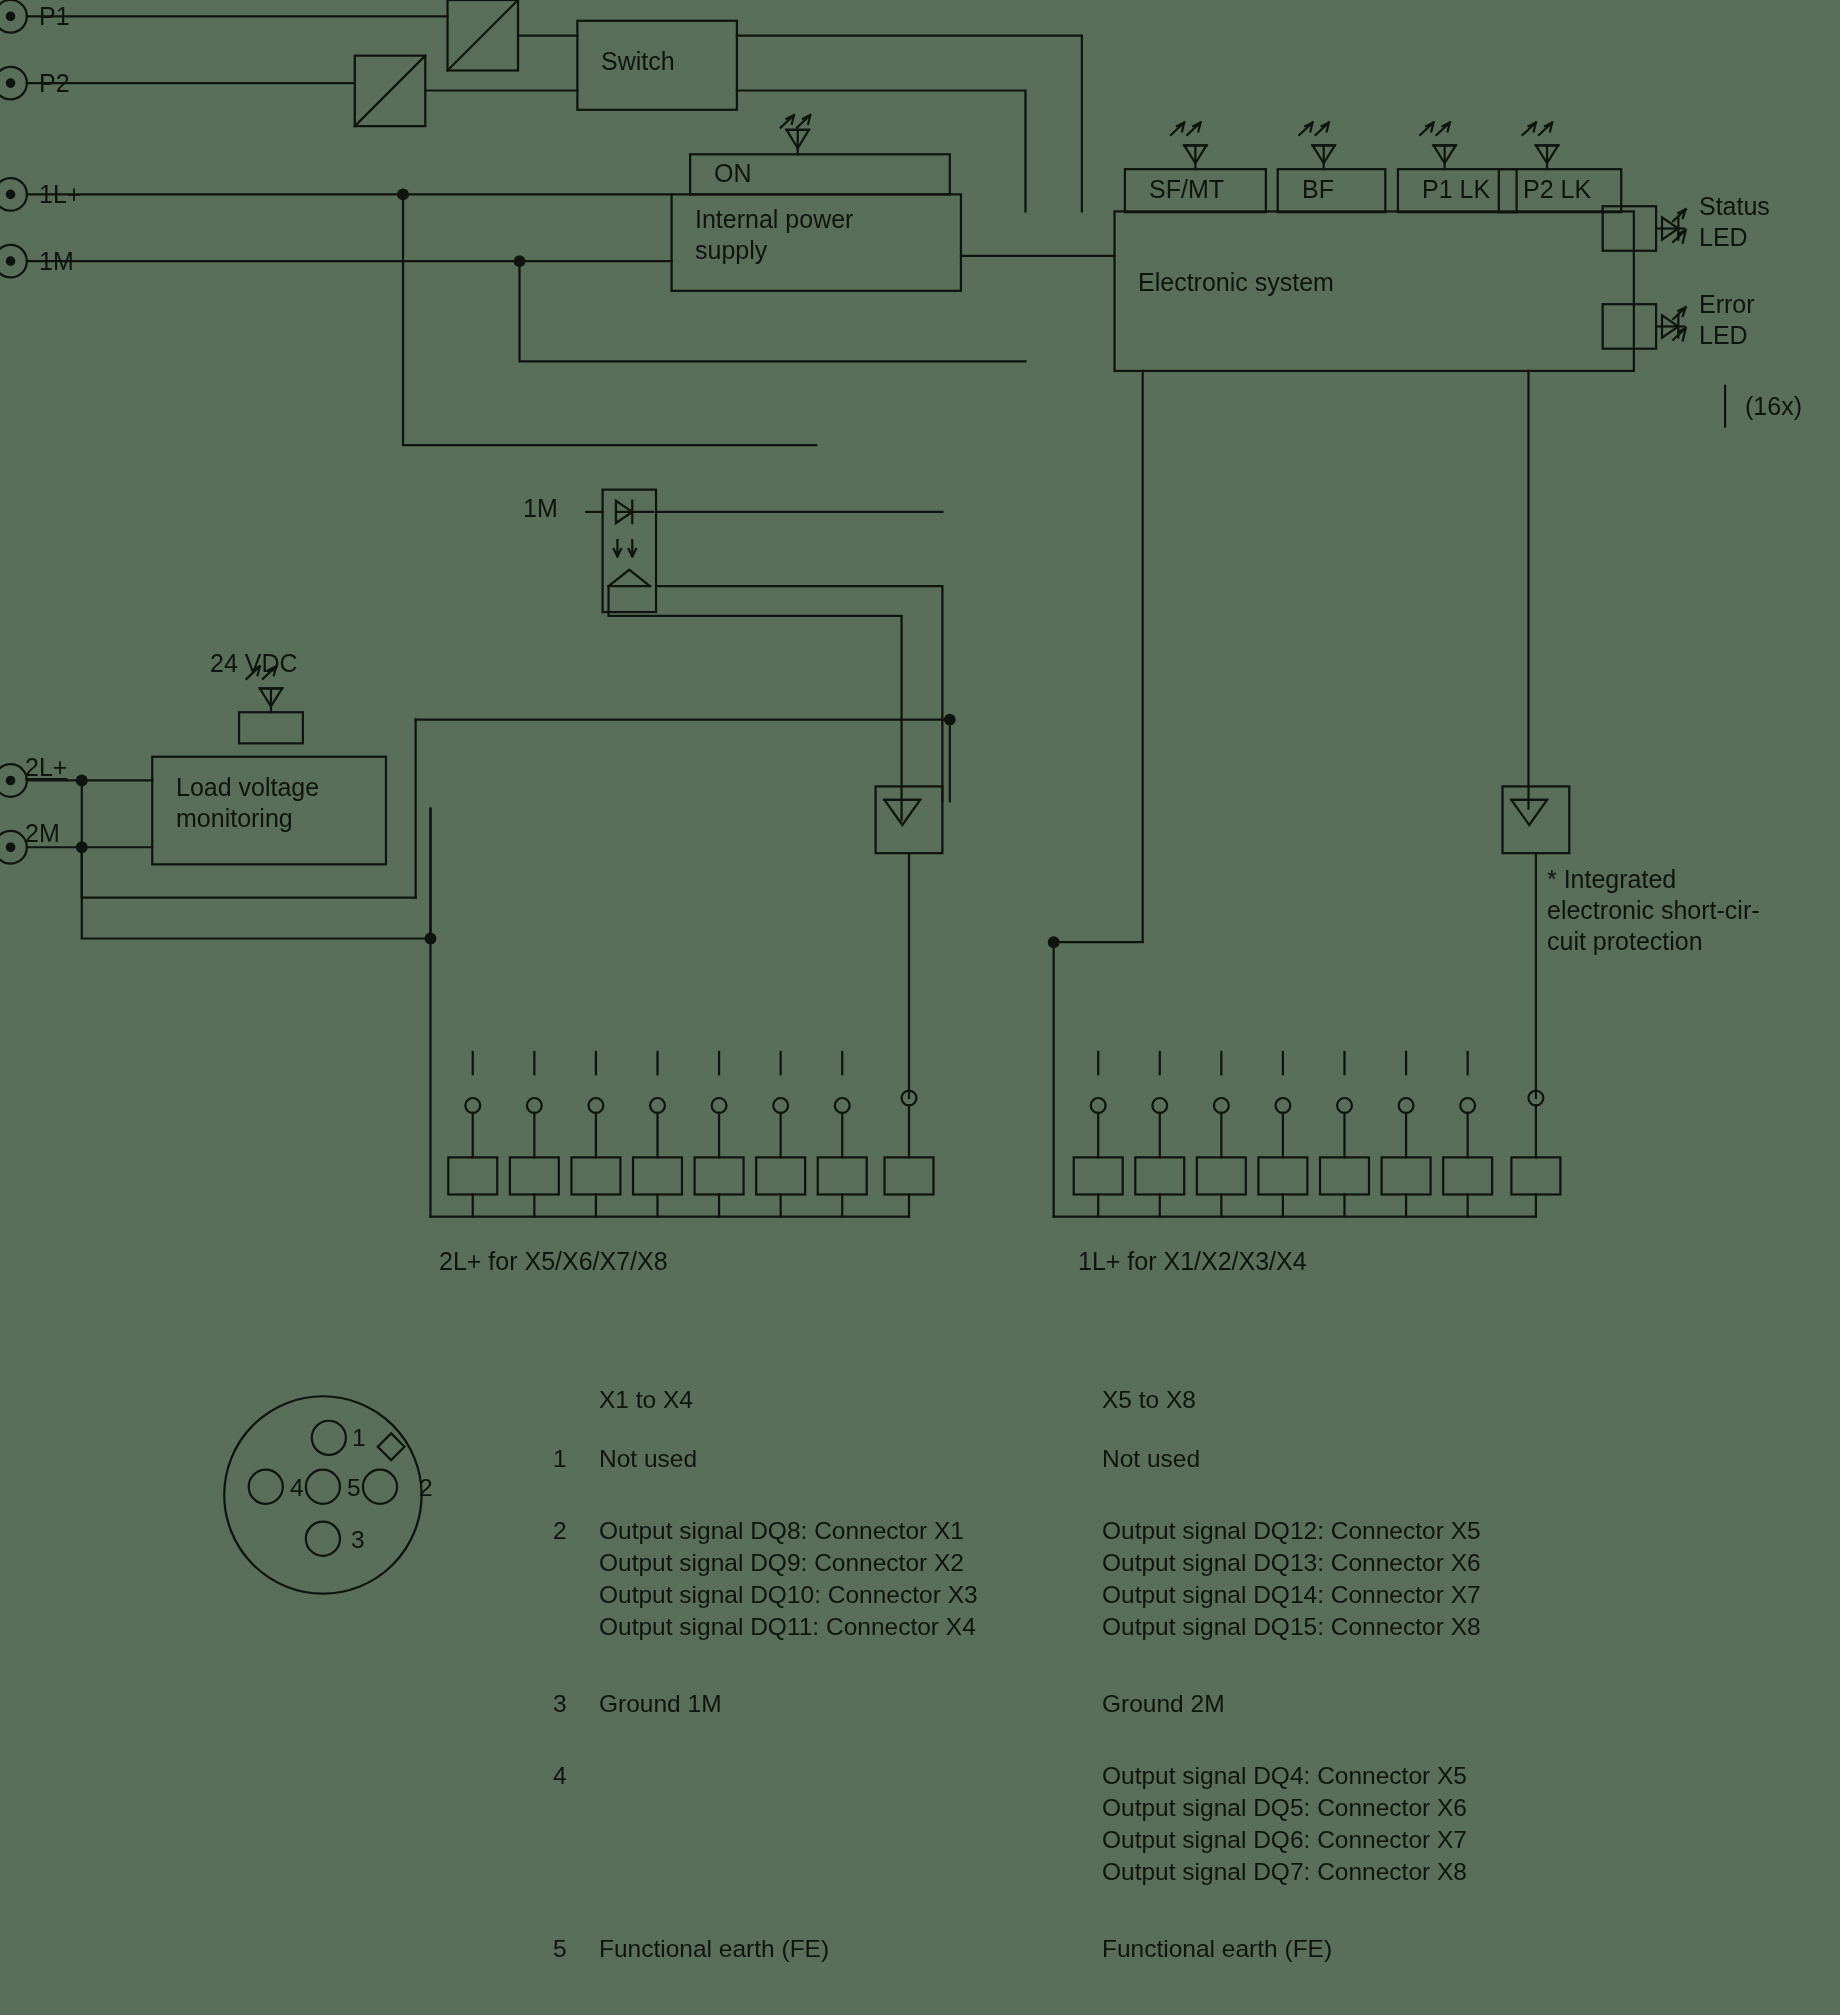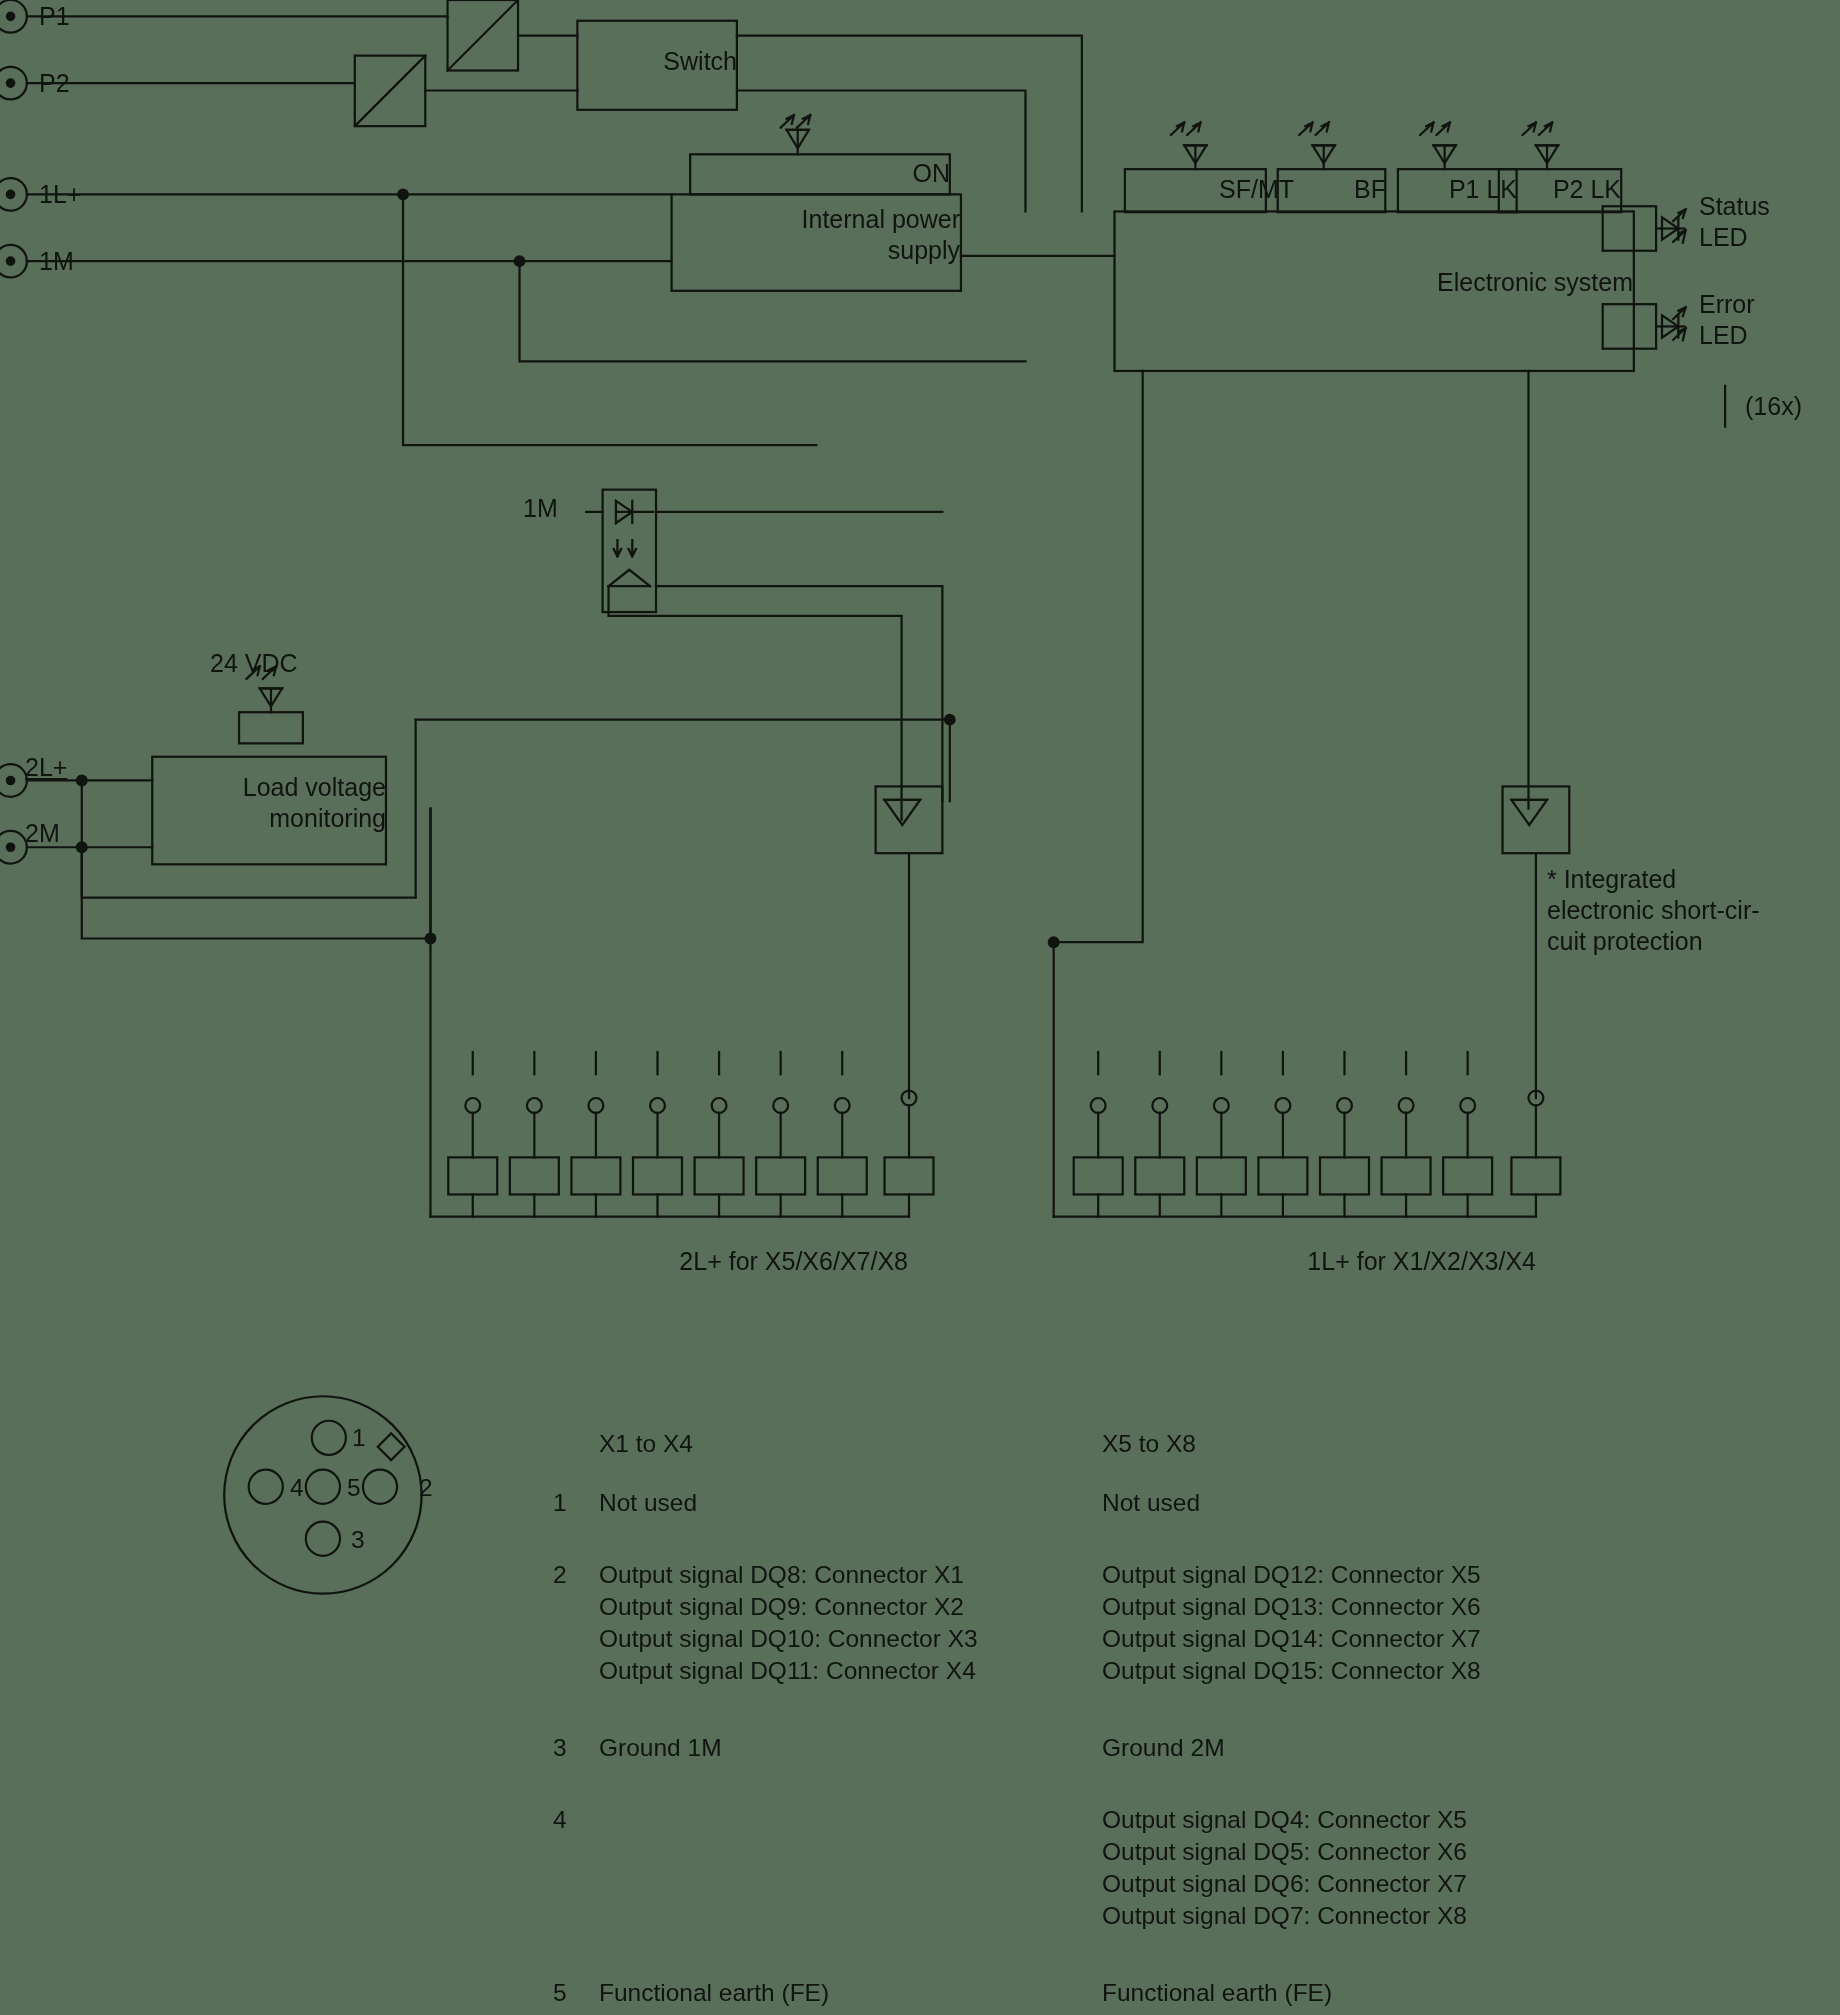--- a/index.html
+++ b/index.html
@@ -27,27 +27,26 @@
     width: 1841px;
     height: 2015px;
   }
   .lbl {
     position: absolute;
     font-size: 25px;
     line-height: 31px;
     white-space: pre;
     color: #10140f;
   }
-  .ctr { text-align: right; }
+  .ctr { text-align: left; padding-left: 24px; }
   .legend-col {
     position: absolute;
     font-size: 24.5px;
     line-height: 32px;
     white-space: pre;
-    margin-top: 44px;
   }
   .num {
     position: absolute;
     font-size: 24.5px;
   }
 </style>
 </head>
 <body>
 
 <div id="root">

